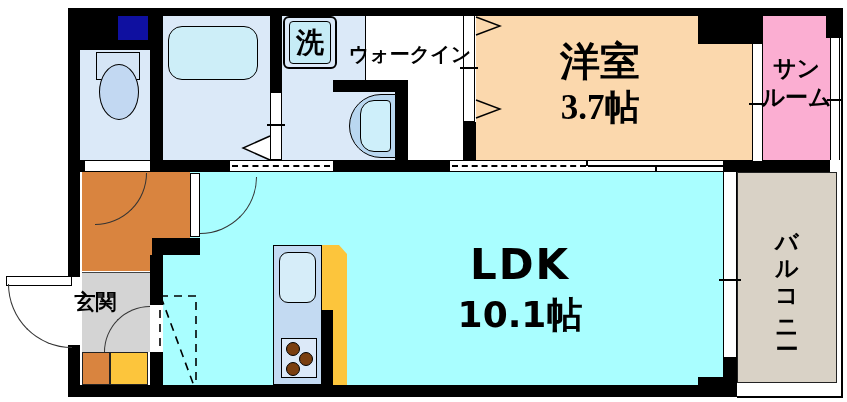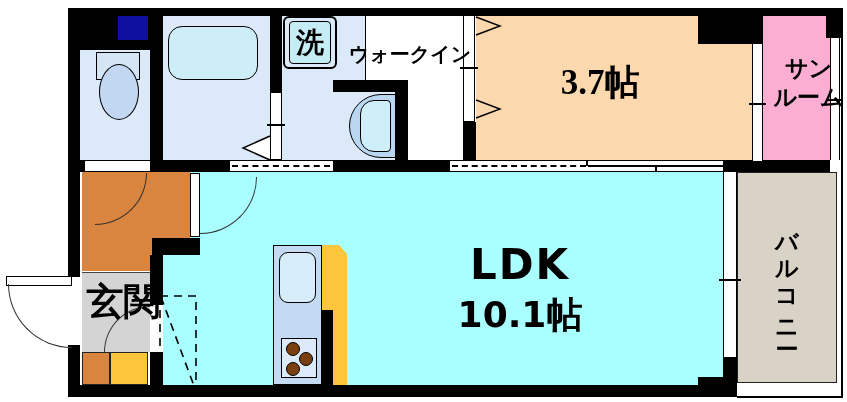--- a/index.html
+++ b/index.html
@@ -120,30 +120,31 @@
     <path d="M161 297 L194 386" fill="none" stroke="#000" stroke-width="1.6" stroke-dasharray="8 6"></path>
   </svg>
 
   <div class="lbl" style="left:358px;top:24px;width:104px;height:60px;font-size:20px;">
     <span style="position:static;">ウォークイン</span>
   </div>
 
   <div class="lbl" style="left:289px;top:21px;width:42px;height:43px;font-size:28px;">洗</div>
 
   <div class="lbl" style="left:480px;top:28px;width:240px;height:110px;">
+    <span style="position:static;font-size:40px;">洋室</span>
     <span style="position:static;font-size:35px;font-family:Liberation Serif, serif;">3.7帖</span>
   </div>
 
-  <div class="lbl" style="left:763px;top:48px;width:67px;height:70px;font-size:23px;margin-left:12px;">
+  <div class="lbl" style="left:763px;top:48px;width:67px;height:70px;font-size:23px;">
     <span style="position:static;">サン</span>
     <span style="position:static;text-align:center;">ルーム</span>
   </div>
 
   <div class="lbl" style="left:410px;top:236px;width:220px;height:104px;">
     <span style="position:static;font-size:42px;letter-spacing:2px;">LDK</span>
     <span style="position:static;font-size:36px;">10.1帖</span>
   </div>
 
   <div class="lbl" style="left:737px;top:185px;width:100px;height:185px;font-size:23px;writing-mode:vertical-rl;letter-spacing:4px;">バルコニー</div>
 
-  <div class="lbl" style="left:100px;top:278px;width:47px;height:48px;font-size:37px;">玄関</div>
+  <div class="lbl" style="left:72px;top:278px;width:47px;height:48px;font-size:21px;">玄関</div>
 
 </div>
 
 </body></html>

